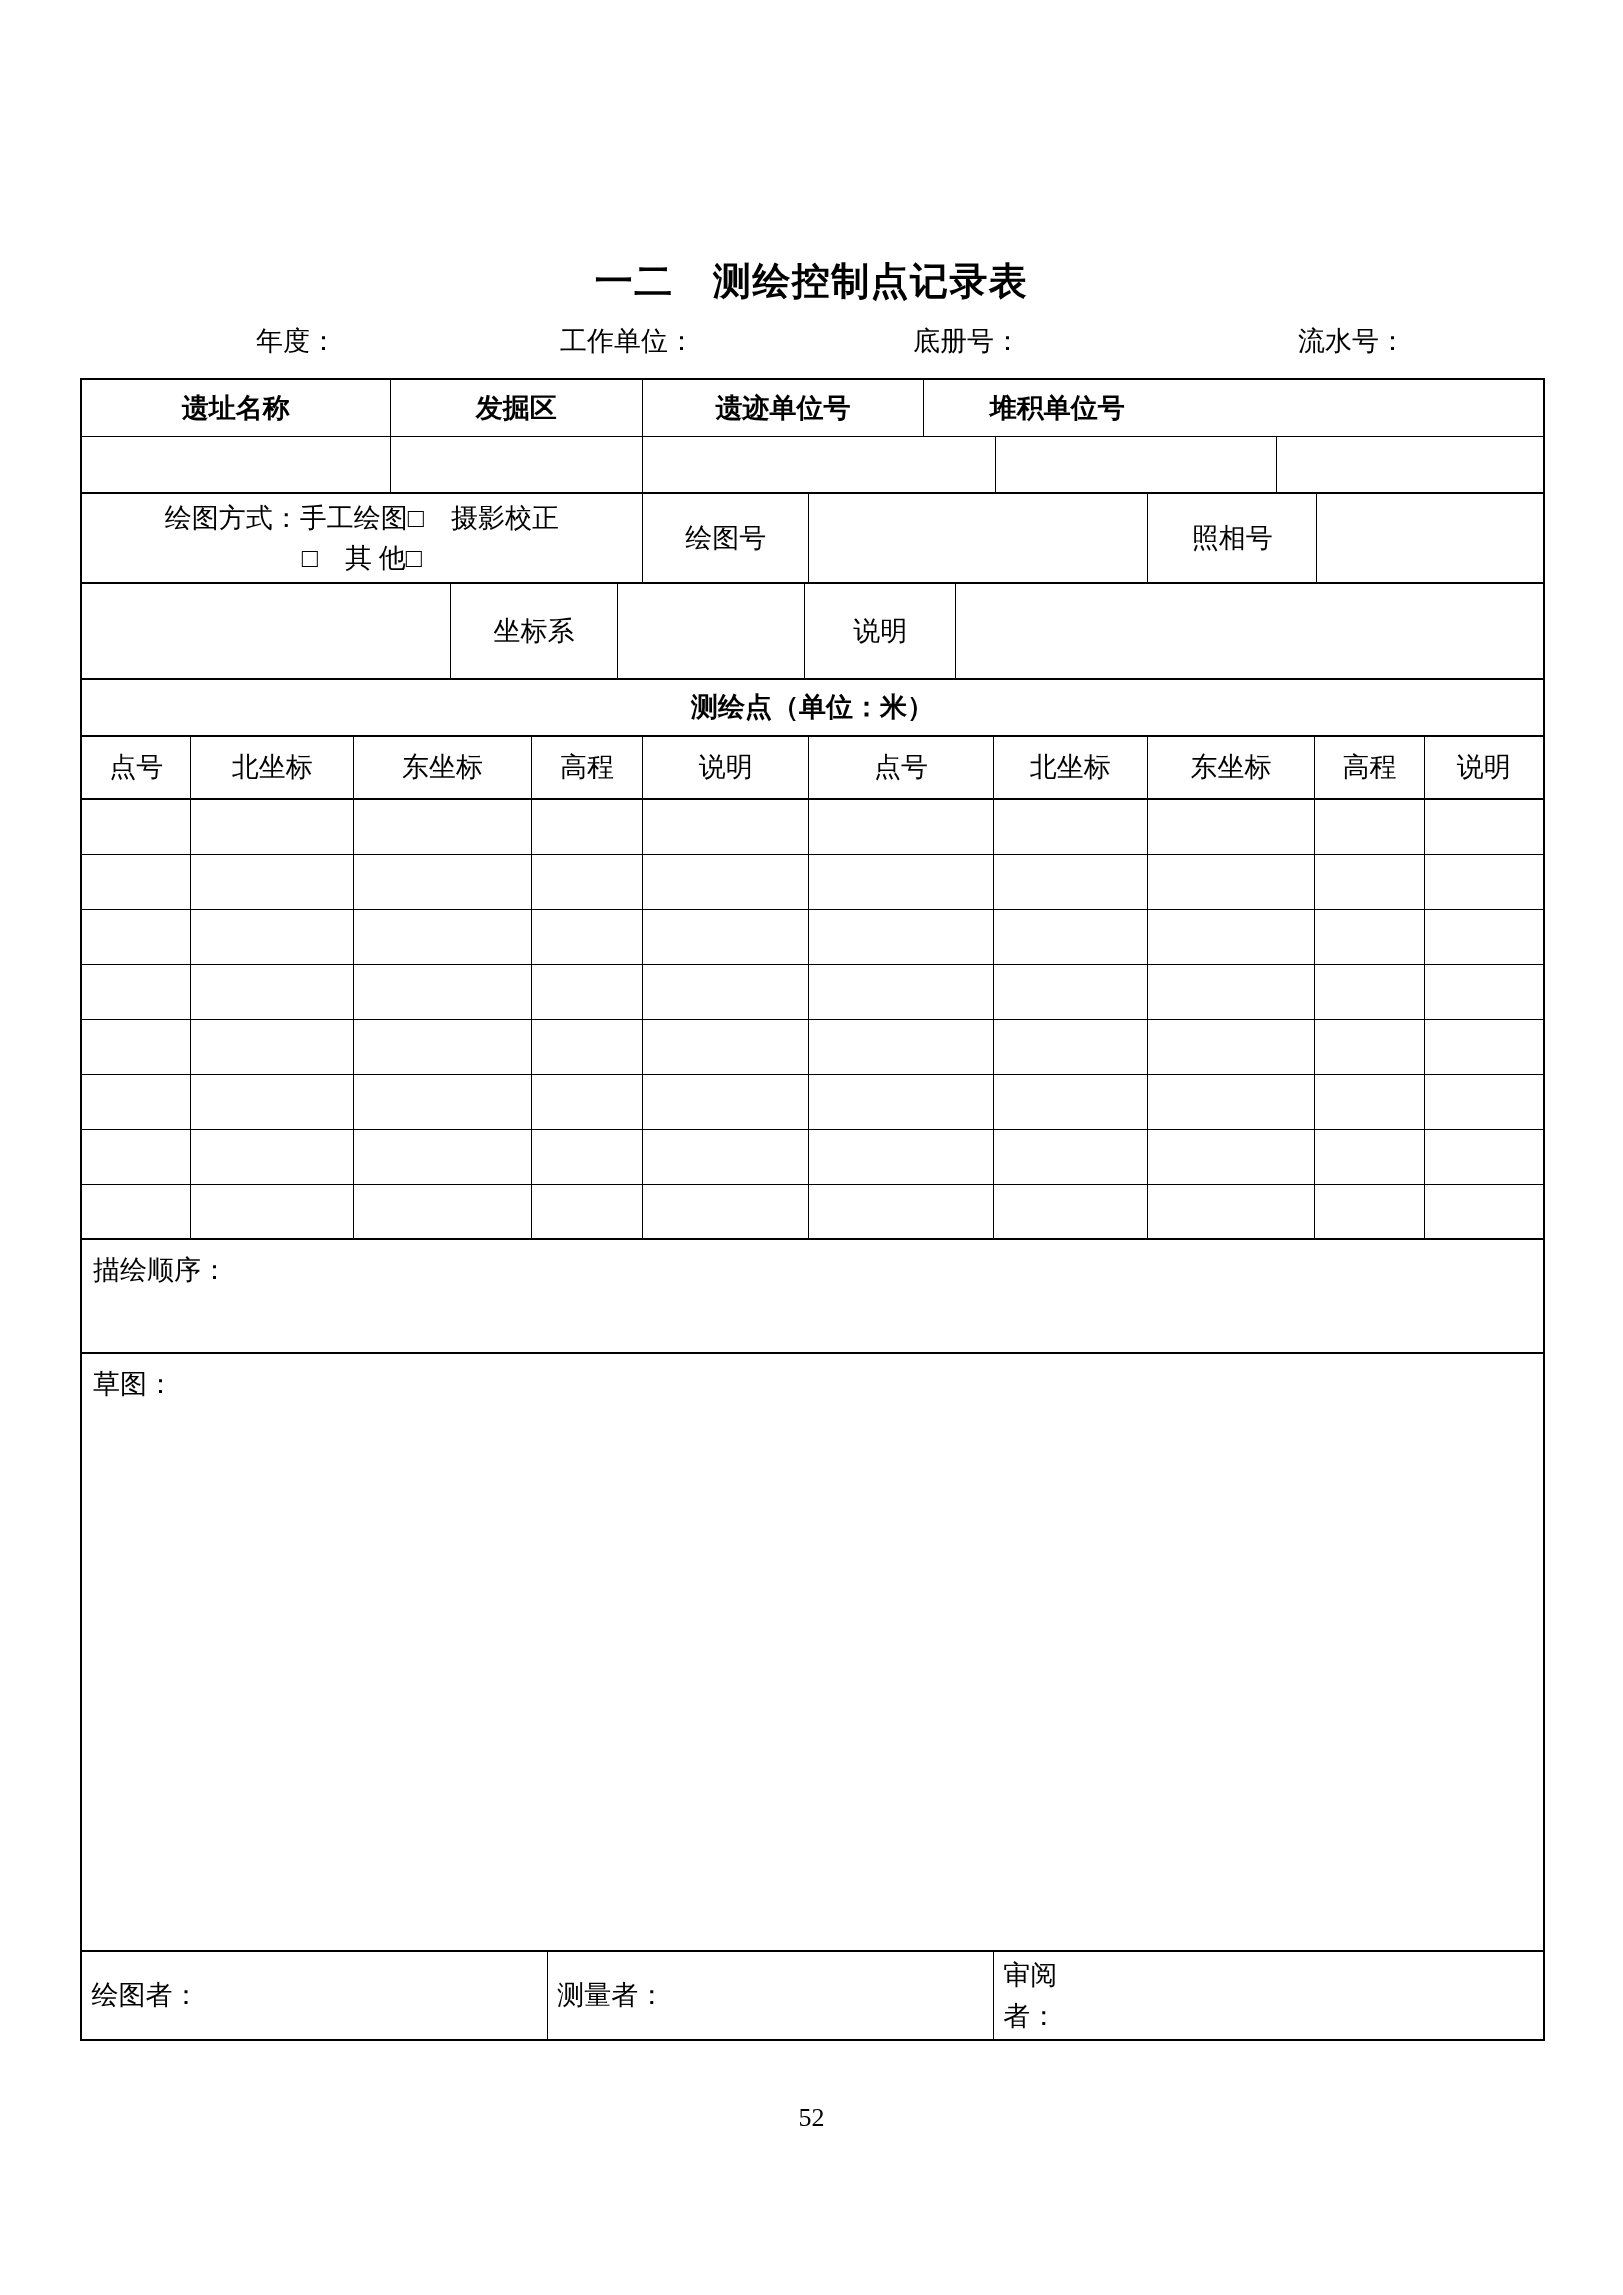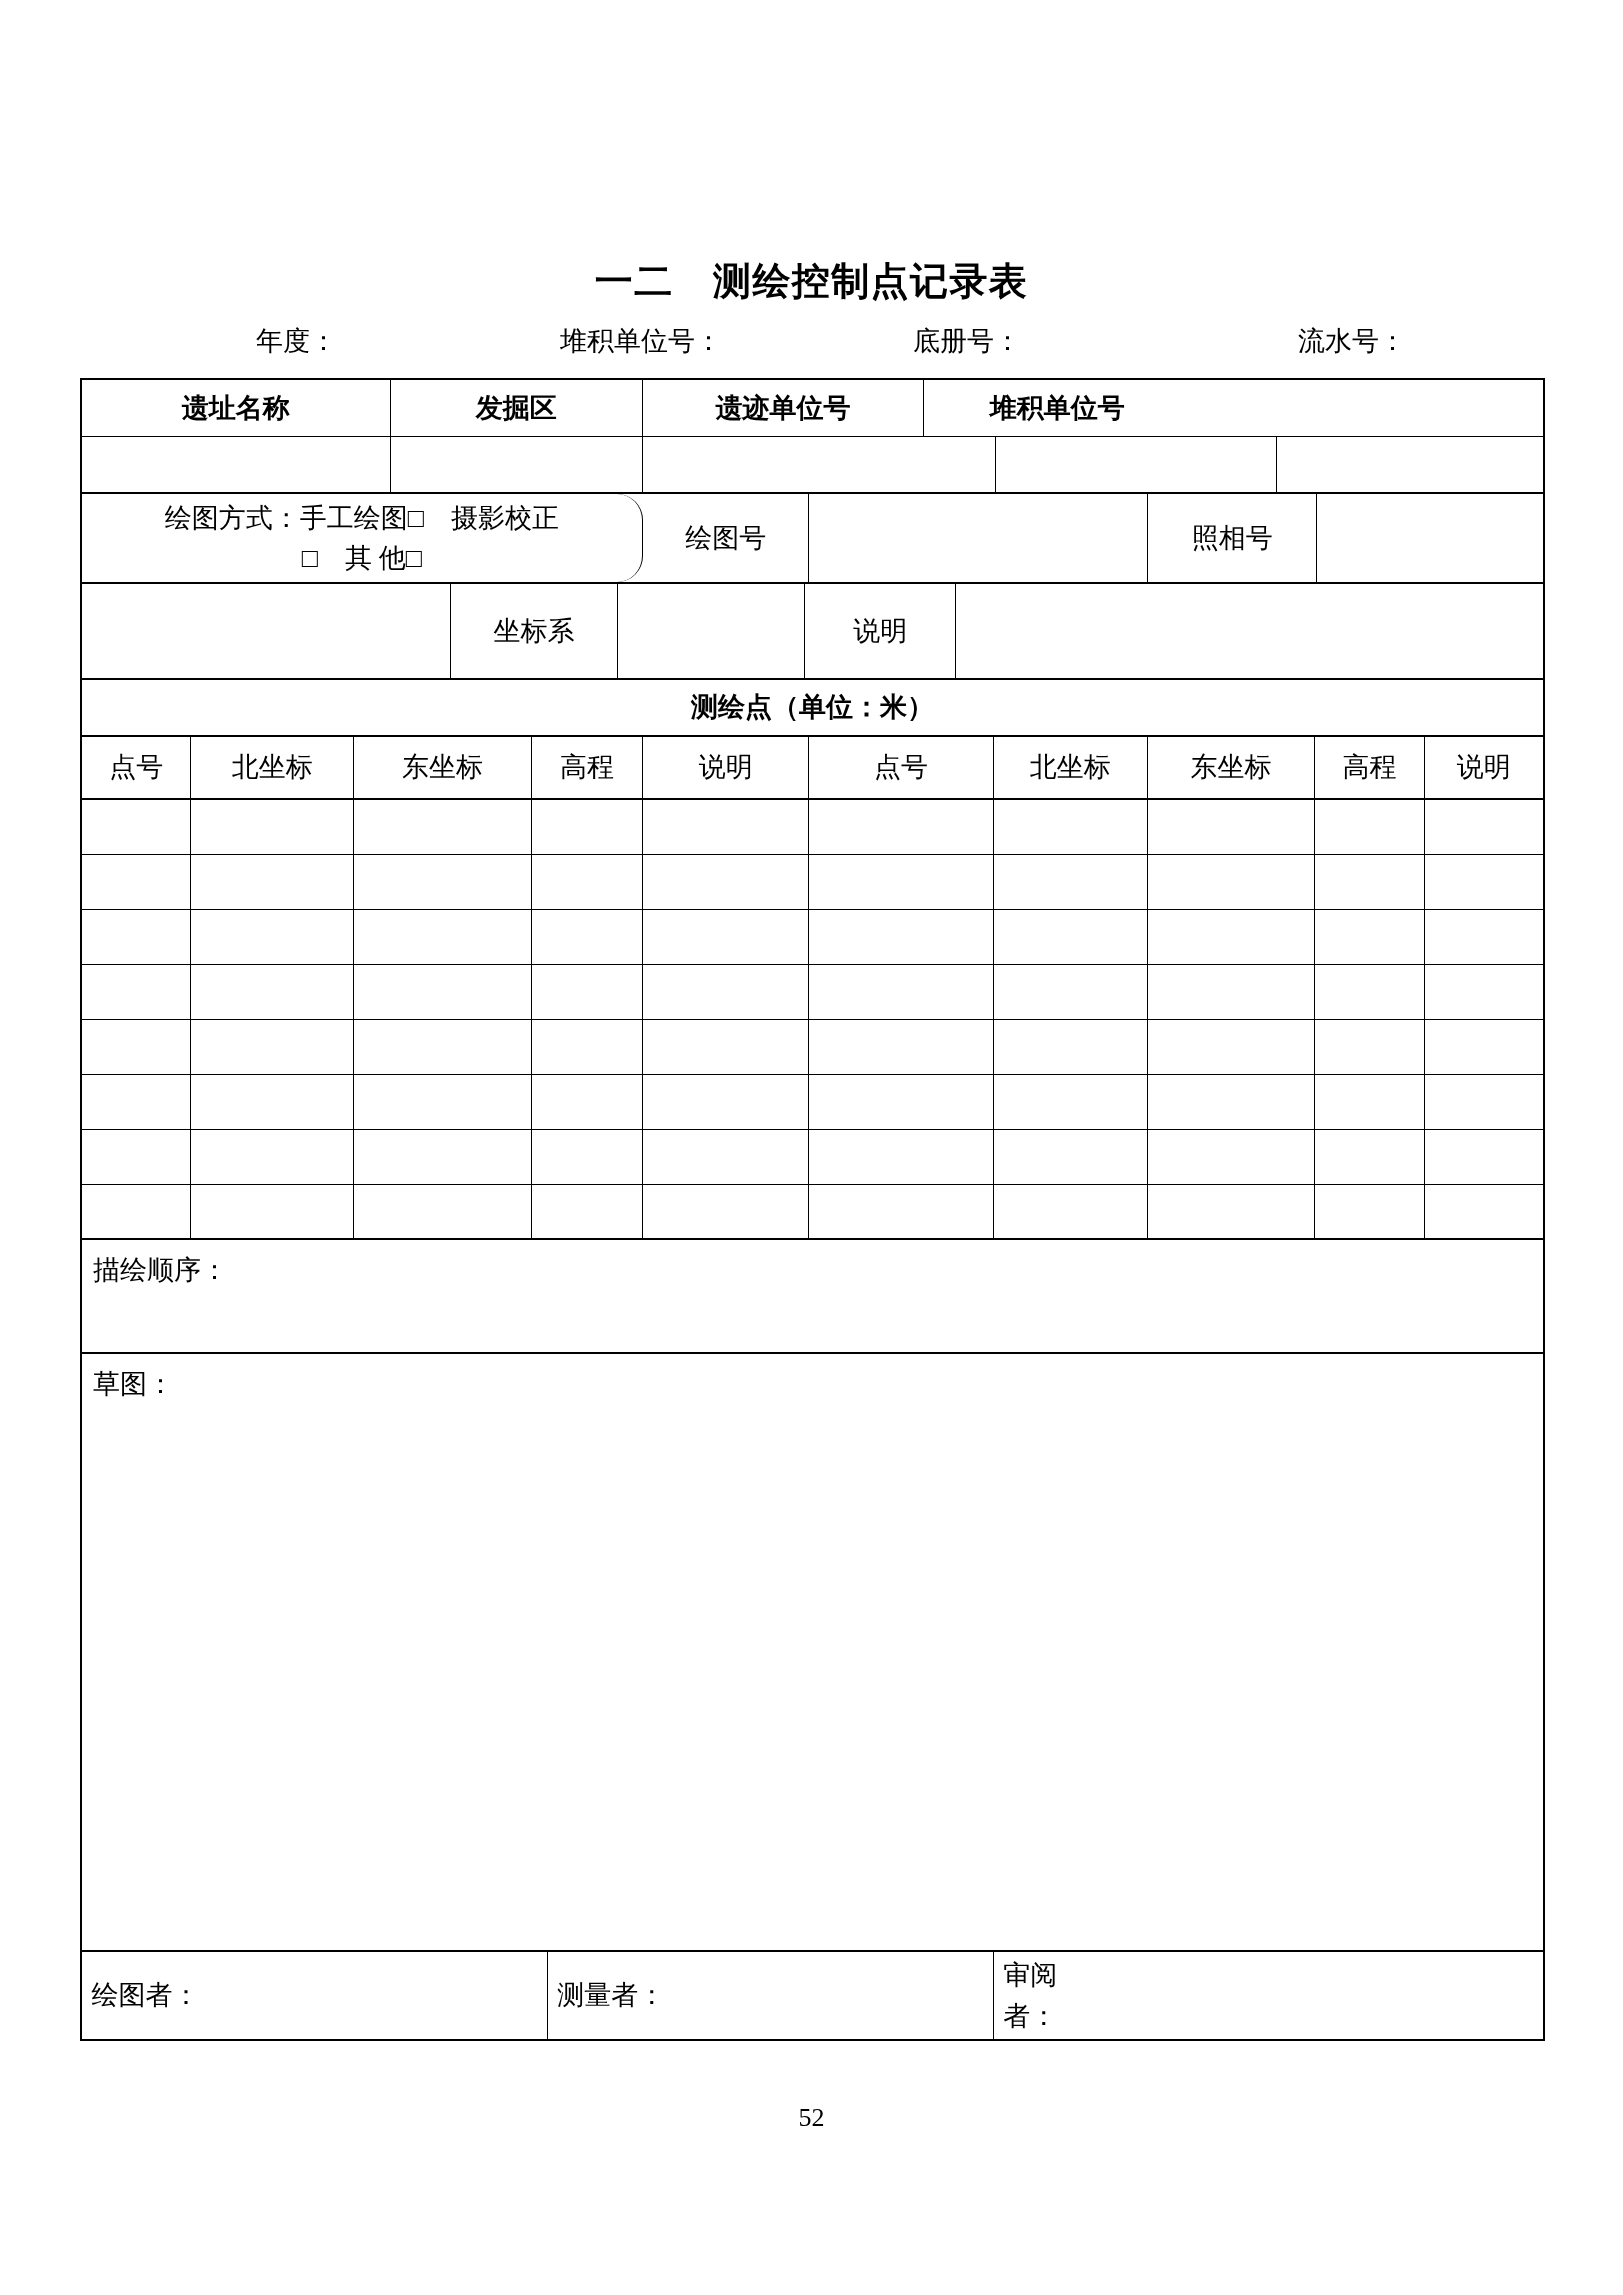--- a/index.html
+++ b/index.html
@@ -29,21 +29,21 @@
   .row.bb4 { border-bottom-width:2.7px; }
   .row.bb0 { border-bottom:none; }
   .cell {
     border-right:1.4px solid #000;
     display:flex; align-items:center; justify-content:center;
     text-align:center; font-size:27px; line-height:1.5;
     overflow:hidden;
   }
   .cell:last-child { border-right:none; }
   .bold { font-weight:bold; }
-  .prewrap { white-space:pre-line;border-radius:26px; }
+  .prewrap { white-space:pre-line; }
   .h-site { height:57px; }
   .h-siteblank { height:57px; }
   .h-draw { height:90px; }
   .h-control { height:96px; }
   .h-sectitle { height:57px; }
   .h-ptshead { height:63px; font-size:26px; }
   .data-row { height:55px; }
   .h-order { height:114px; }
   .h-sketch { height:598px; }
   .h-sign { height:87px; }
@@ -59,21 +59,21 @@
     text-align:center; font-size:26px;
   }
 </style>
 </head>
 <body>
 
 <div class="page-title">一二　测绘控制点记录表</div>
 
 <div class="meta-line">
   <span class="meta-item meta-year">年度：</span>
-  <span class="meta-item meta-unit">堆积单位号：</span>
+  <span class="meta-item meta-unit">工作单位：</span>
   <span class="meta-item meta-register">底册号：</span>
   <span class="meta-item meta-serial">流水号：</span>
 </div>
 
 <div class="form-table">
 
   <div class="row h-site">
     <div class="cell bold" style="flex:0 0 21.126%">遗址名称</div>
     <div class="cell bold" style="flex:0 0 17.264%">发掘区</div>
     <div class="cell bold" style="flex:0 0 19.265%">遗迹单位号</div>

